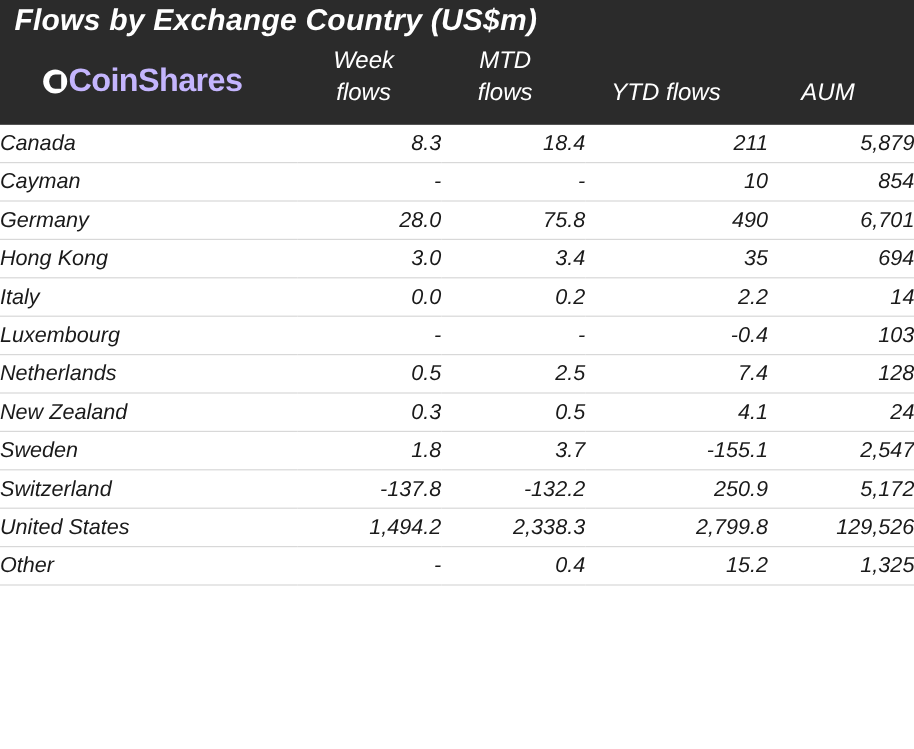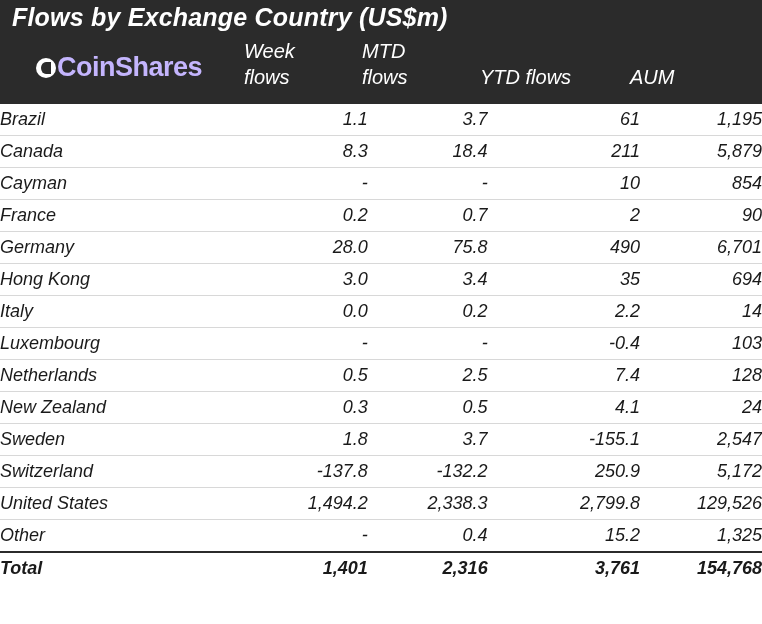--- a/index.html
+++ b/index.html
@@ -67,21 +67,21 @@
   .col-heads {
     position: absolute;
     right: 12px;
     top: 38px;
     display: flex;
     align-items: flex-end;
   }
   .col-head {
     font-style: italic;
     font-size: 20px;
-    text-align: left;
+    text-align: center;
     line-height: 26px;
     white-space: nowrap;
   }
   .c-week { width: 118px; }
   .c-mtd  { width: 118px; }
   .c-ytd  { width: 150px; }
   .c-aum  { width: 120px; }
 
   table.flows {
     width: 762px;
@@ -145,48 +145,34 @@
       <div class="col-head c-aum">
         <div>&nbsp;</div>
         <div>AUM</div>
       </div>
     </div>
   </div>
 
   <table class="flows">
     <tbody id="table-body">
         <tr>
-          <td class="country">Brazil</td>
-          <td class="num w-week">1.1</td>
-          <td class="num w-mtd">3.7</td>
-          <td class="num w-ytd">61</td>
-          <td class="num w-aum">1,195</td>
-        </tr>
-        <tr>
           <td class="country">Canada</td>
           <td class="num w-week">8.3</td>
           <td class="num w-mtd">18.4</td>
           <td class="num w-ytd">211</td>
           <td class="num w-aum">5,879</td>
         </tr>
         <tr>
           <td class="country">Cayman</td>
           <td class="num w-week">-</td>
           <td class="num w-mtd">-</td>
           <td class="num w-ytd">10</td>
           <td class="num w-aum">854</td>
         </tr>
         <tr>
-          <td class="country">France</td>
-          <td class="num w-week">0.2</td>
-          <td class="num w-mtd">0.7</td>
-          <td class="num w-ytd">2</td>
-          <td class="num w-aum">90</td>
-        </tr>
-        <tr>
           <td class="country">Germany</td>
           <td class="num w-week">28.0</td>
           <td class="num w-mtd">75.8</td>
           <td class="num w-ytd">490</td>
           <td class="num w-aum">6,701</td>
         </tr>
         <tr>
           <td class="country">Hong Kong</td>
           <td class="num w-week">3.0</td>
           <td class="num w-mtd">3.4</td>
@@ -242,23 +228,16 @@
           <td class="num w-ytd">2,799.8</td>
           <td class="num w-aum">129,526</td>
         </tr>
         <tr>
           <td class="country">Other</td>
           <td class="num w-week">-</td>
           <td class="num w-mtd">0.4</td>
           <td class="num w-ytd">15.2</td>
           <td class="num w-aum">1,325</td>
         </tr>
-        <tr class="total">
-          <td class="country">Total</td>
-          <td class="num w-week">1,401</td>
-          <td class="num w-mtd">2,316</td>
-          <td class="num w-ytd">3,761</td>
-          <td class="num w-aum">154,768</td>
-        </tr>
       </tbody>
   </table>
 
 </div>
 
 </body></html>

